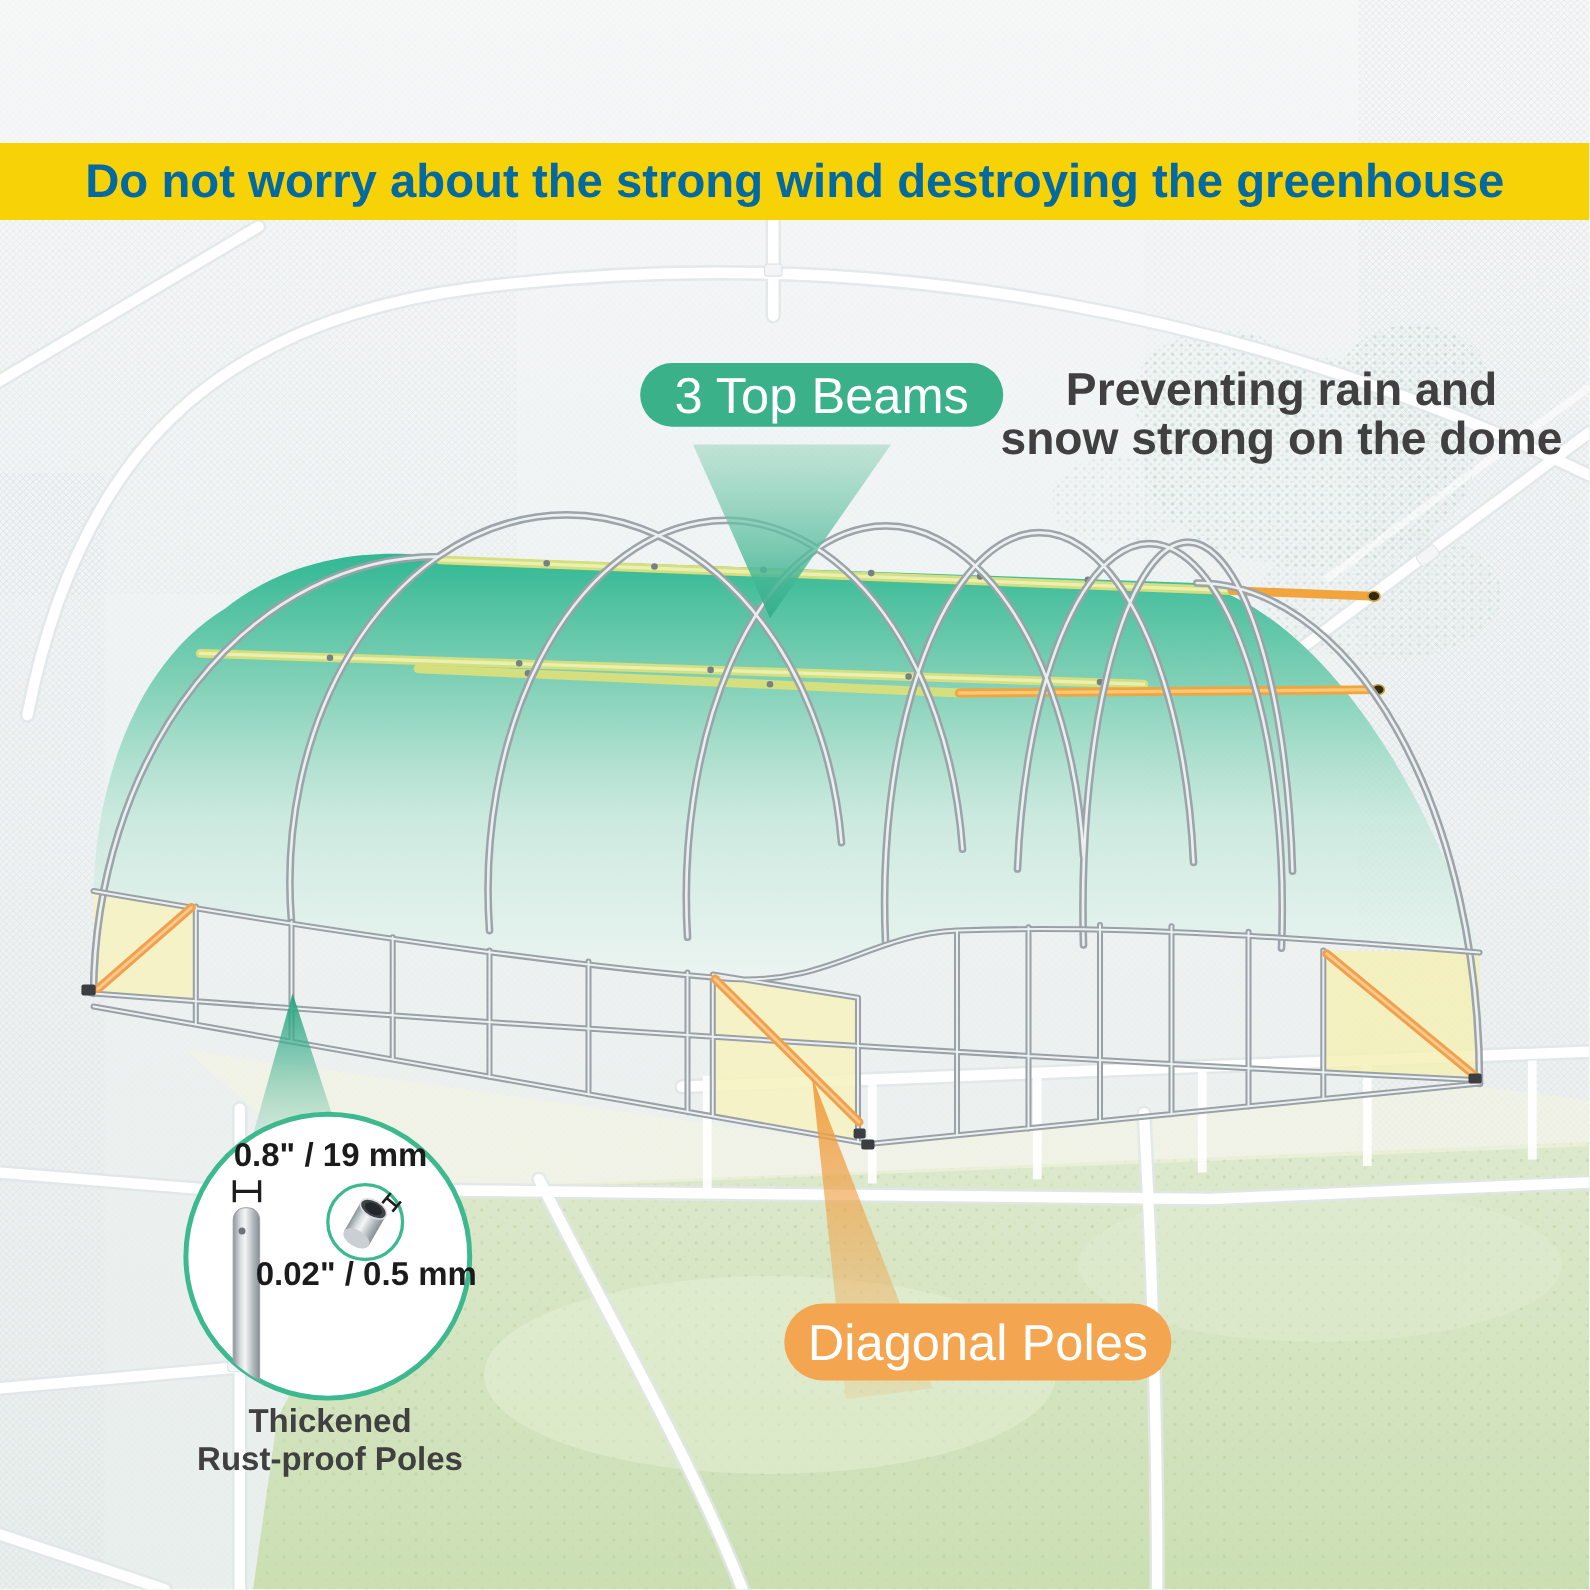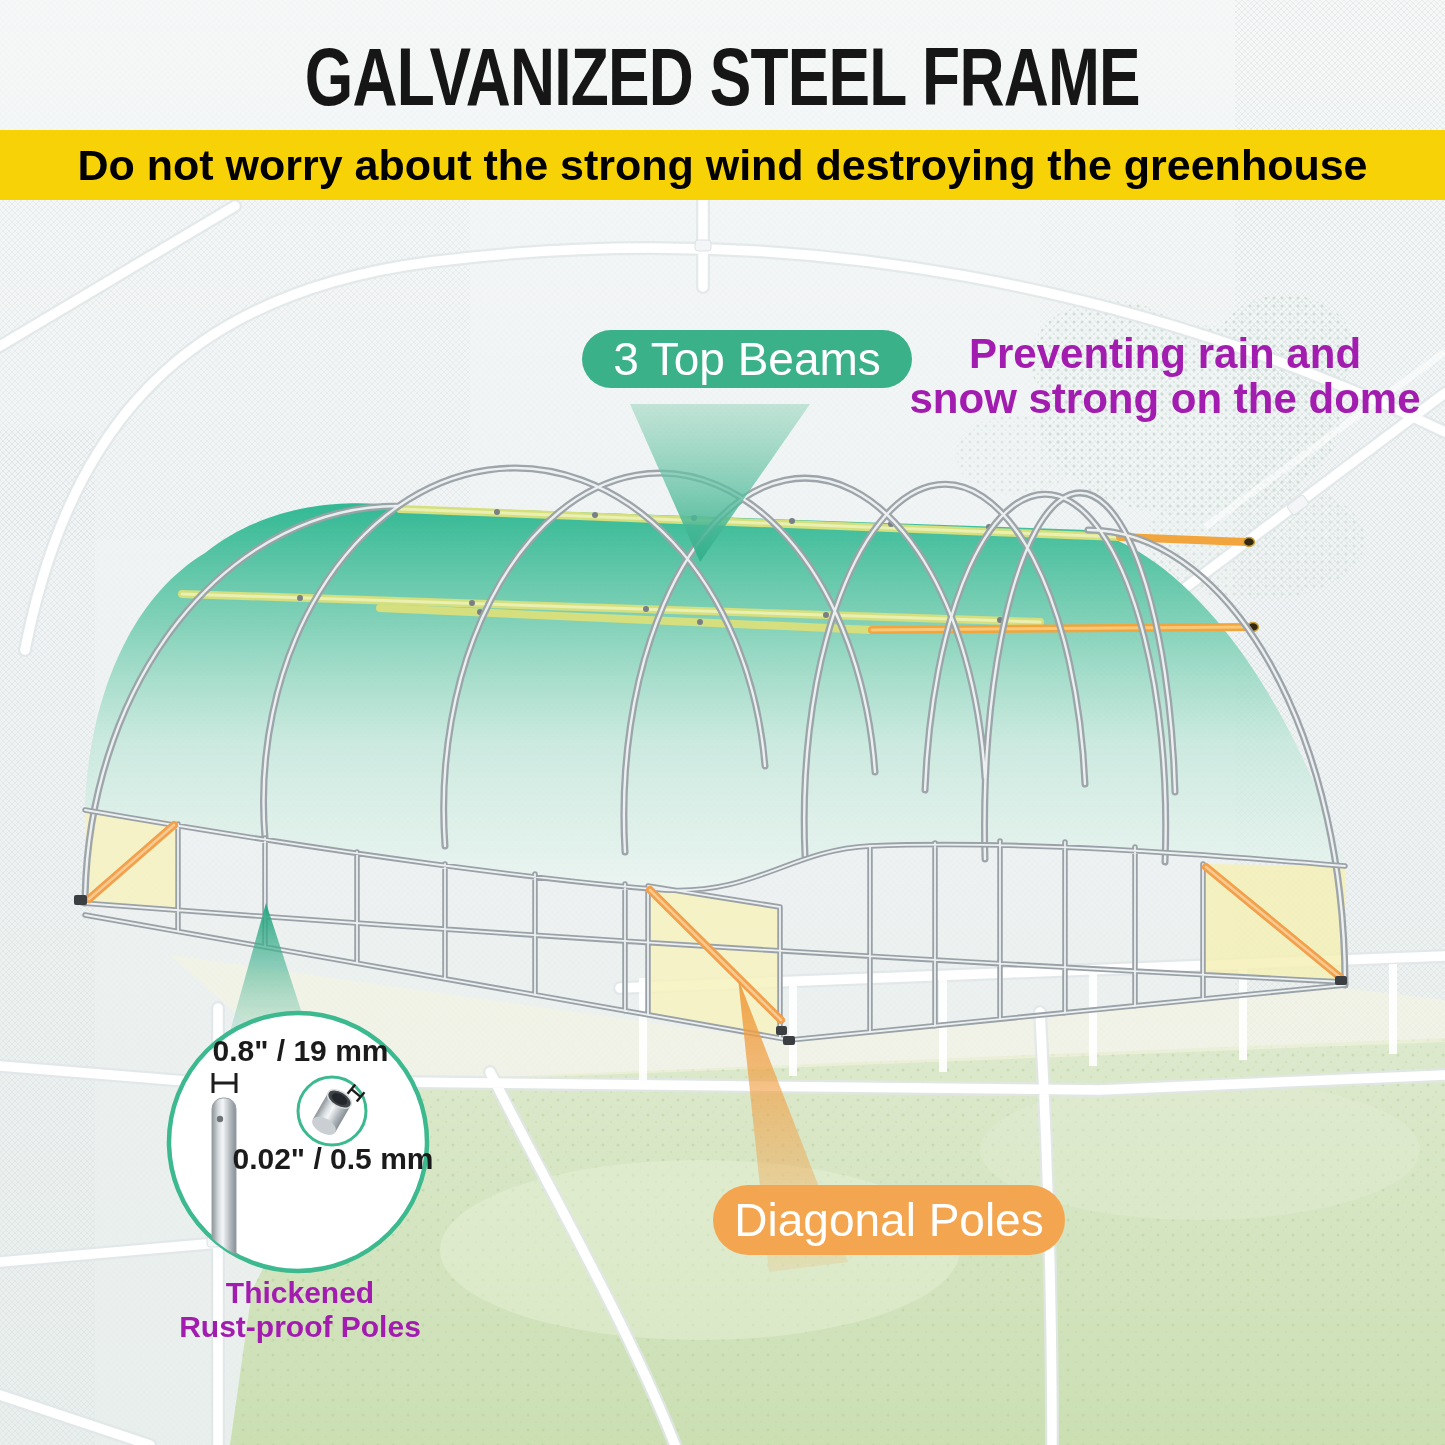--- a/index.html
+++ b/index.html
@@ -6,28 +6,28 @@
   .stage{position:relative;width:1445px;height:1445px;overflow:hidden;
          font-family:"Liberation Sans",sans-serif;background:#f4f7f7;}
   .stage svg{position:absolute;left:0;top:0;}
   .lbl{position:absolute;}
   .title-wrap{left:0;top:30px;width:1445px;text-align:center;}
   .title{display:inline-block;font-size:82px;font-weight:bold;color:#161616;
          letter-spacing:-1px;transform:scaleX(.76);transform-origin:center;
          white-space:nowrap;}
   .banner{left:0;top:130px;width:1445px;height:70px;background:#F6D206;
           display:flex;align-items:center;justify-content:center;}
-  .banner-text{font-size:43px;font-weight:bold;color:#000000;white-space:nowrap;}
+  .banner-text{font-size:43px;font-weight:bold;color:#0369a1;white-space:nowrap;}
   .pill{display:flex;align-items:center;justify-content:center;color:#fff;
         font-size:46px;white-space:nowrap;}
   .pill-teal{left:582px;top:330px;width:330px;height:58px;border-radius:39px;
              background:#3BB189;}
   .pill-orange{left:713px;top:1185px;width:352px;height:70px;border-radius:35px;
                background:#F3A64F;}
-  .note{text-align:center;font-weight:bold;color:#a21caf;line-height:1.07;}
+  .note{text-align:center;font-weight:bold;color:#404040;line-height:1.07;}
   .note-rain{left:905px;top:332px;width:520px;font-size:42px;}
   .note-poles{left:88px;top:1276px;width:424px;font-size:30px;line-height:1.14;}
   .dim{position:absolute;text-align:center;font-weight:bold;color:#1b1b1b;
        font-size:30px;white-space:nowrap;}
   .dim-outer{left:193px;top:1034px;width:215px;}
   .dim-wall{left:203px;top:1142px;width:260px;}
 </style>
 </head>
 <body>
 
@@ -200,23 +200,20 @@
       <ellipse cx="332" cy="1128" rx="13" ry="7.5" fill="#c9cfd3"></ellipse>
       <ellipse cx="332" cy="1097" rx="13" ry="7.5" fill="#3f4448" stroke="#d9dde0" stroke-width="1.5"></ellipse>
       <ellipse cx="332" cy="1097" rx="8.5" ry="4.8" fill="#23262a"></ellipse>
     </g>
     <g transform="rotate(40 356 1093)">
       <path d="M350,1087 V1099 M362,1087 V1099 M350,1093 H362" stroke="#1d1d1d" stroke-width="2.4" fill="none"></path>
     </g>
   </g>
 </svg>
 
-<div class="lbl title-wrap">
-  <span class="title">GALVANIZED STEEL FRAME</span>
-</div>
 
 <div class="lbl banner">
   <span class="banner-text">Do not worry about the strong wind destroying the greenhouse</span>
 </div>
 
 <div class="lbl pill pill-teal">
   <span>3 Top Beams</span>
 </div>
 
 <div class="lbl note note-rain">

